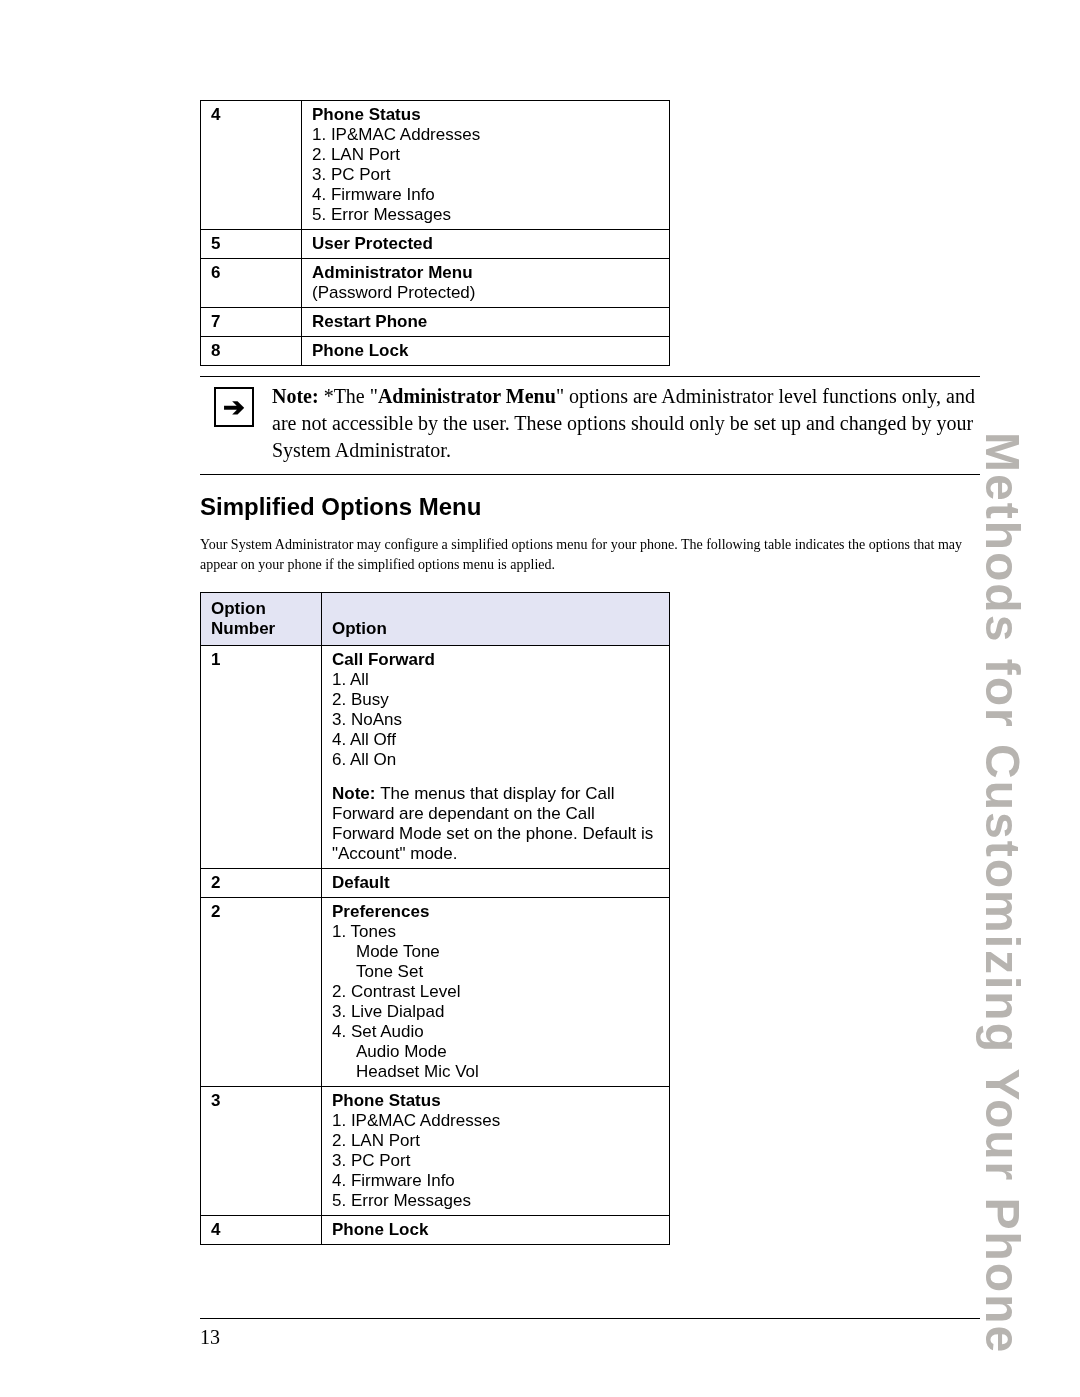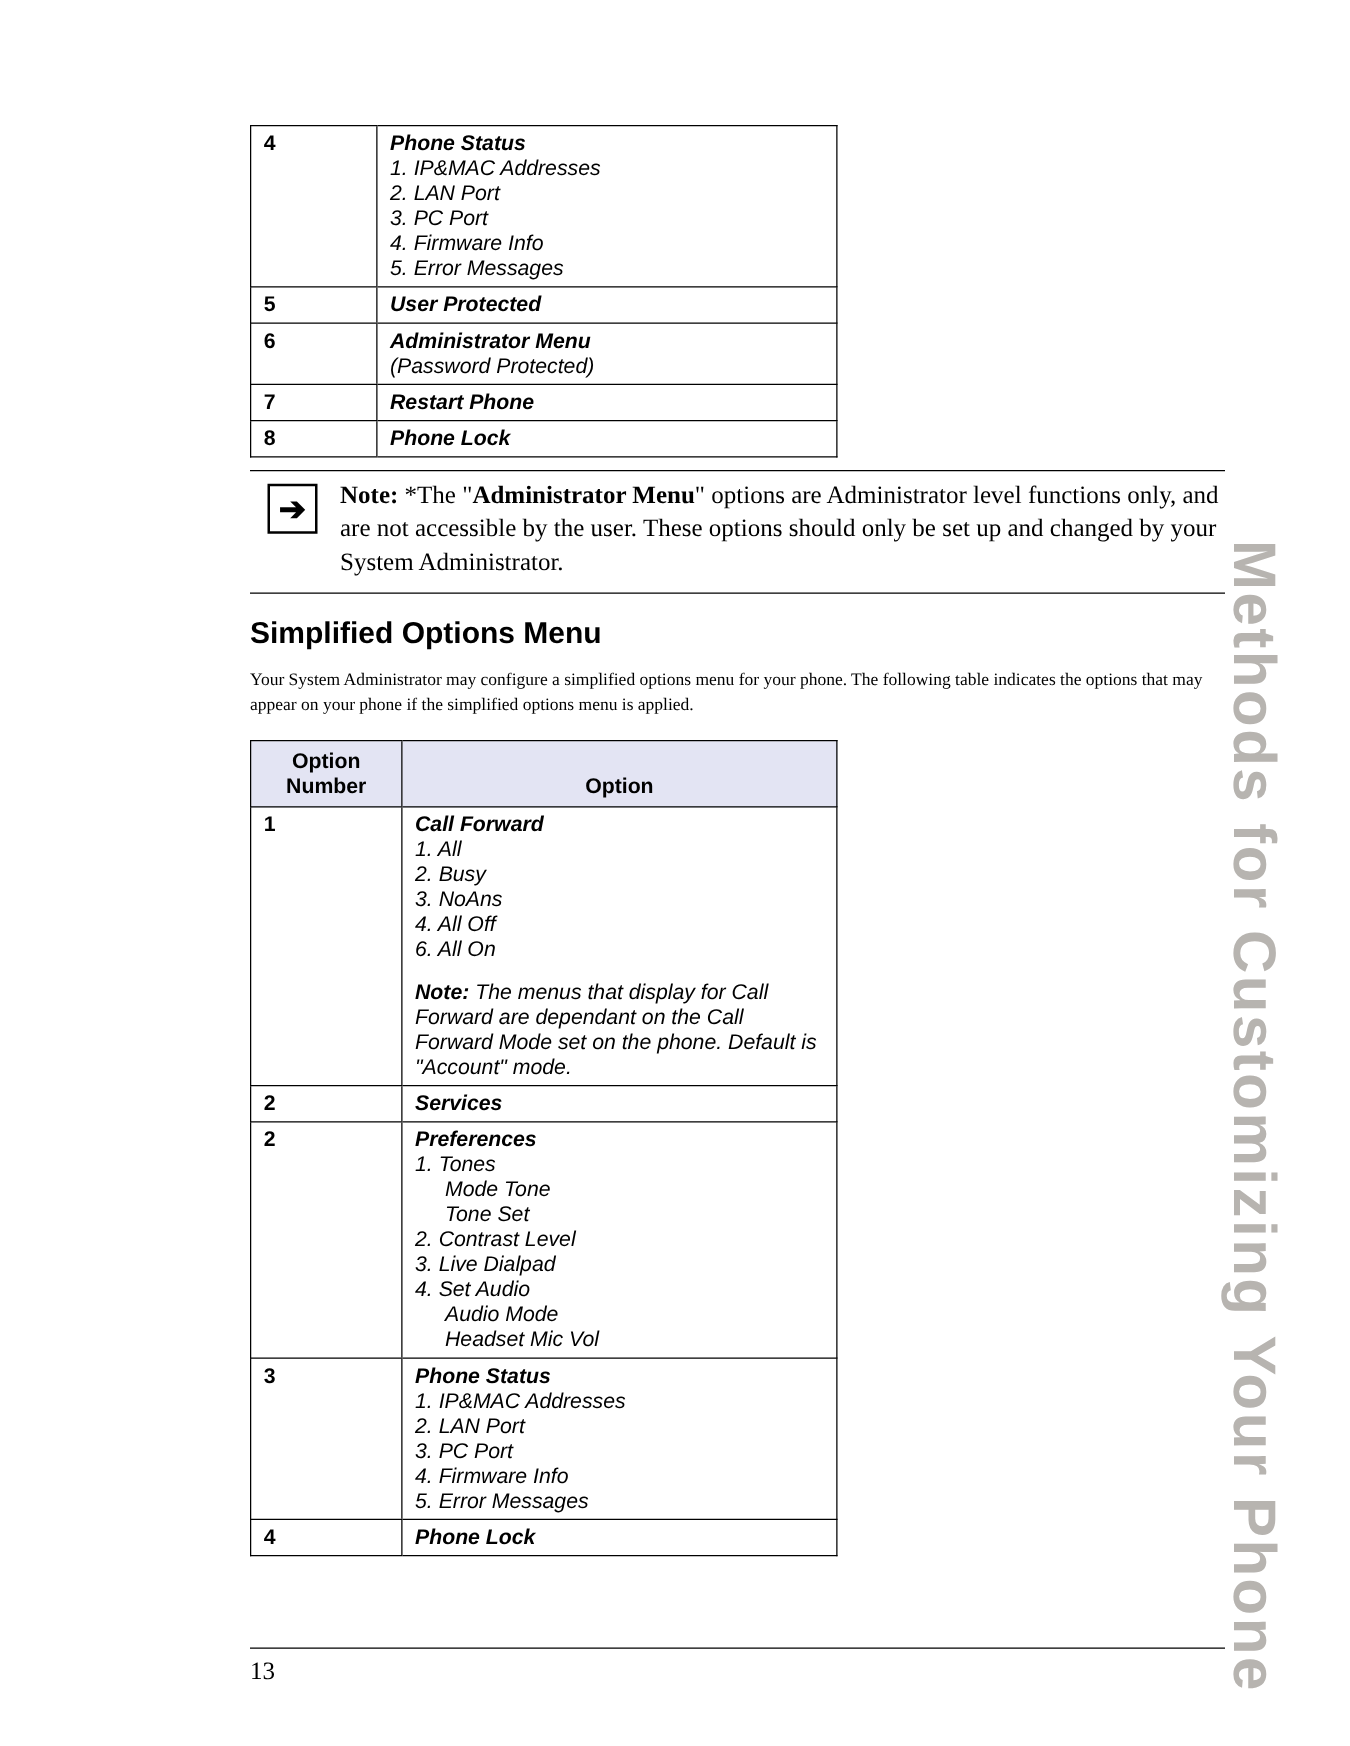--- a/index.html
+++ b/index.html
@@ -36,35 +36,35 @@
   
   table.opt {
     border-collapse: collapse;
     width: 470px;
     font-family: Arial, "Helvetica Neue", Helvetica, sans-serif;
     font-size: 17px;
   }
   table.opt th {
     background: #e3e4f3;
     font-weight: 700;
-    text-align: center;
+    text-align: left;
     vertical-align: bottom;
     padding: 6px 10px 6px 10px;
     border-top: 1px solid #000;
     border-bottom: 1px solid #000;
     border-left: 1px solid #000;
   }
   table.opt th:last-child { border-right: 1px solid #000; }
   table.opt td {
     vertical-align: top;
     padding: 4px 10px 4px 10px;
     border-bottom: 1px solid #000;
     border-left: 1px solid #000;
   }
-  table.opt td:last-child { border-right: 1px solid #000; font-style: italic; }
+  table.opt td:last-child { border-right: 1px solid #000; }
   table.opt tr:first-child td { border-top: 1px solid #000; }
   table.opt .num { width: 80px; font-weight: 700; }
   .opt-title { font-weight: 700; }
   .opt-note-bold { font-weight: 700; }
   .sub { margin-left: 24px; }
 
   
   .note-sep { border: 0; border-top: 1px solid #000; margin: 10px 0 6px 0; width: 780px; }
   .note-row { display: flex; width: 780px; }
   .note-icon {
@@ -199,21 +199,21 @@
           <div>6. All On</div>
           <div style="height:14px;"></div>
           <div>
             <span class="opt-note-bold">Note: </span><span>The menus that display for Call Forward are dependant on the Call Forward Mode set on the phone. Default is "Account" mode.</span>
           </div>
         </td>
       </tr>
       <tr>
         <td class="num">2</td>
         <td>
-          <div class="opt-title">Services</div>
+          <div class="opt-title">Default</div>
         </td>
       </tr>
       <tr>
         <td class="num">2</td>
         <td>
           <div class="opt-title">Preferences</div>
           <div>1. Tones</div>
           <div class="sub">Mode Tone</div>
           <div class="sub">Tone Set</div>
           <div>2. Contrast Level</div>

